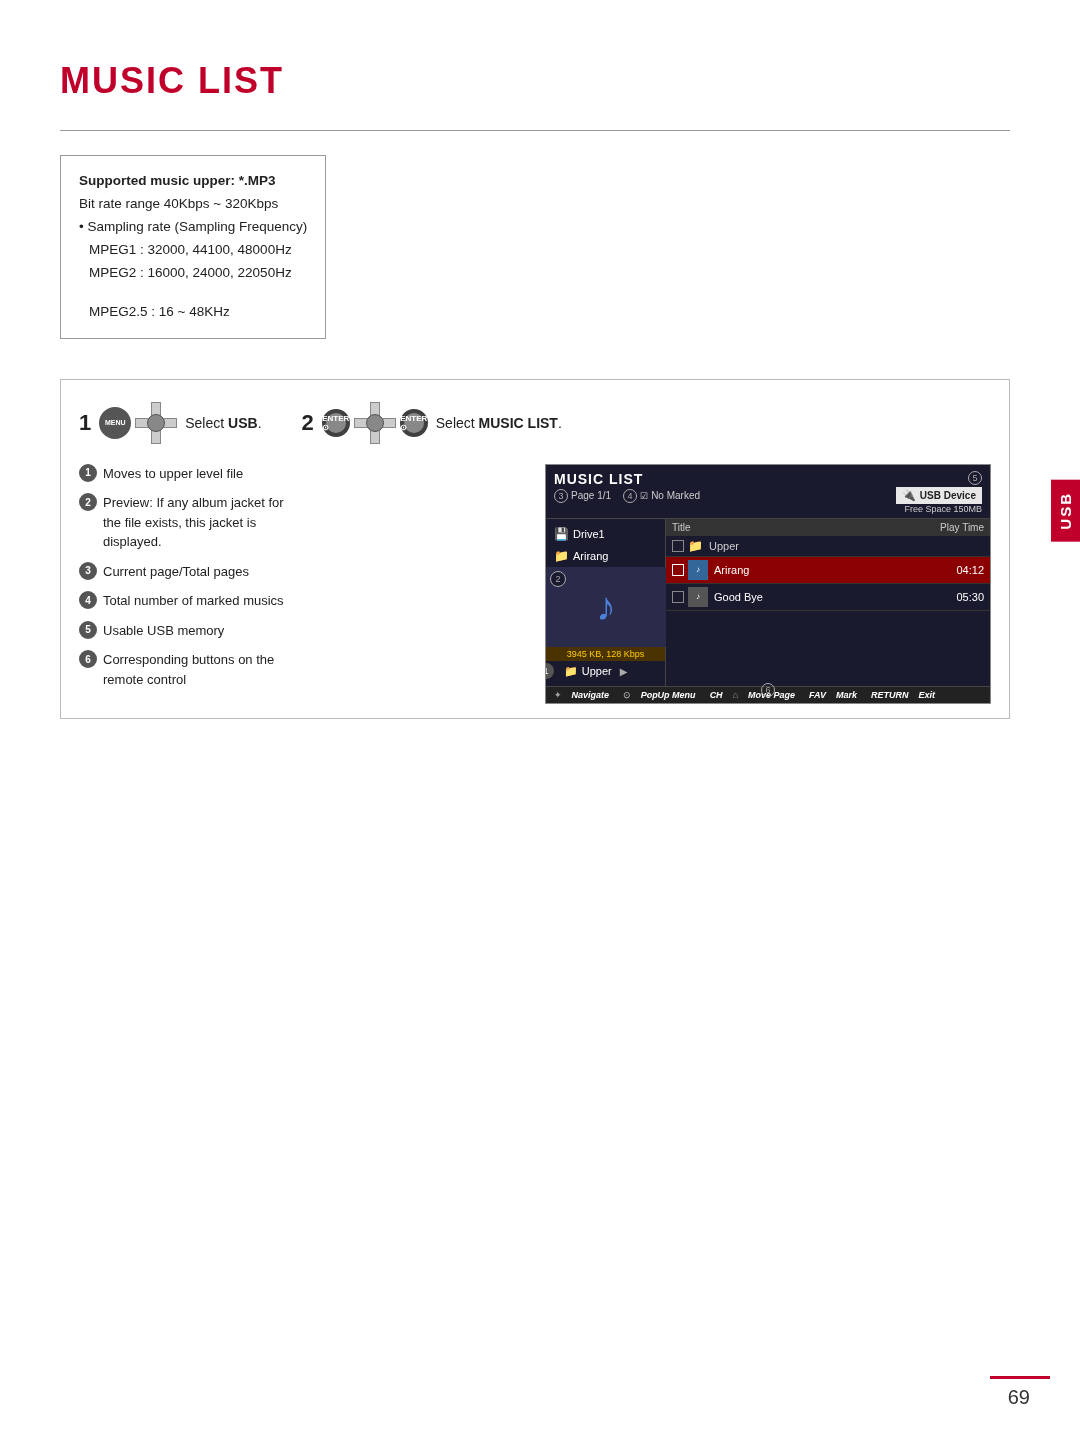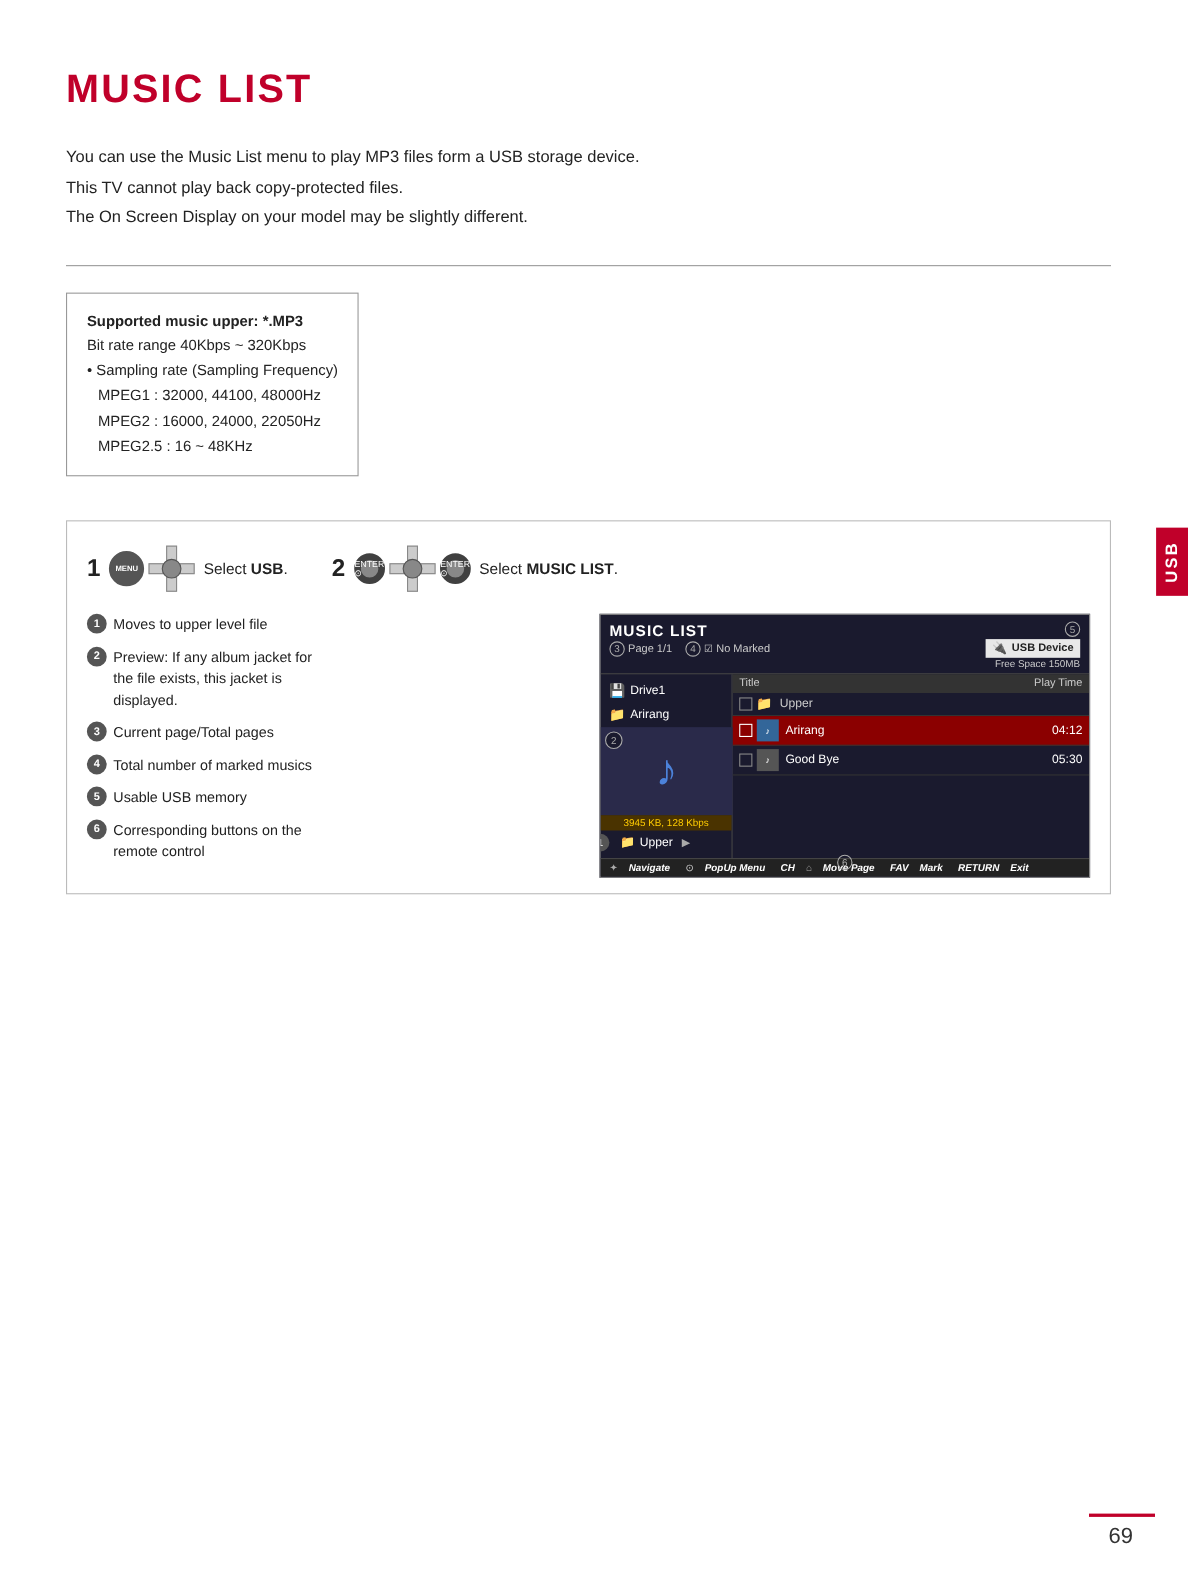--- a/index.html
+++ b/index.html
@@ -413,54 +413,49 @@
     .dpad-top { width: 10px; height: 14px; top: 0; left: 50%; transform: translateX(-50%); }
     .dpad-bottom { width: 10px; height: 14px; bottom: 0; left: 50%; transform: translateX(-50%); }
     .dpad-left { width: 14px; height: 10px; left: 0; top: 50%; transform: translateY(-50%); }
     .dpad-right { width: 14px; height: 10px; right: 0; top: 50%; transform: translateY(-50%); }
 
     .enter-btn {
       width: 28px;
       height: 28px;
       border-radius: 50%;
       background: #888;
-      border: 6px solid #404040;
+      border: 4px solid #404040;
       display: flex;
       align-items: center;
       justify-content: center;
       font-size: 8px;
       color: #fff;
-      font-weight: normal;
+      font-weight: bold;
     }
   </style>
 </head>
 <body>
 
 <div class="main-content">
 
   
   <h1 class="page-title">MUSIC LIST</h1>
 
   
-  <div class="description">
-    <p>You can use the Music List menu to play MP3 files form a USB storage device.</p>
-    <p>This TV cannot play back copy-protected files.</p>
-    <p>The On Screen Display on your model may be slightly different.</p>
-  </div>
 
   <hr class="divider">
 
   
   <div class="info-box">
     <p><span class="bold-label">Supported music upper: *.MP3</span></p>
     <p>Bit rate range 40Kbps ~ 320Kbps</p>
     <p>• Sampling rate (Sampling Frequency)</p>
     <p style="padding-left:10px;">MPEG1 : 32000, 44100, 48000Hz</p>
     <p style="padding-left:10px;">MPEG2 : 16000, 24000, 22050Hz</p>
-    <p style="padding-left:10px;">MPEG2.5 : 16 ~ 48KHz</p>
+    <p style="padding-left:10px;margin-top:16px;">MPEG2.5 : 16 ~ 48KHz</p>
   </div>
 
   
 
   
   <div class="diagram-container">
 
     <div class="step-row">
 
       <div class="step-item">

